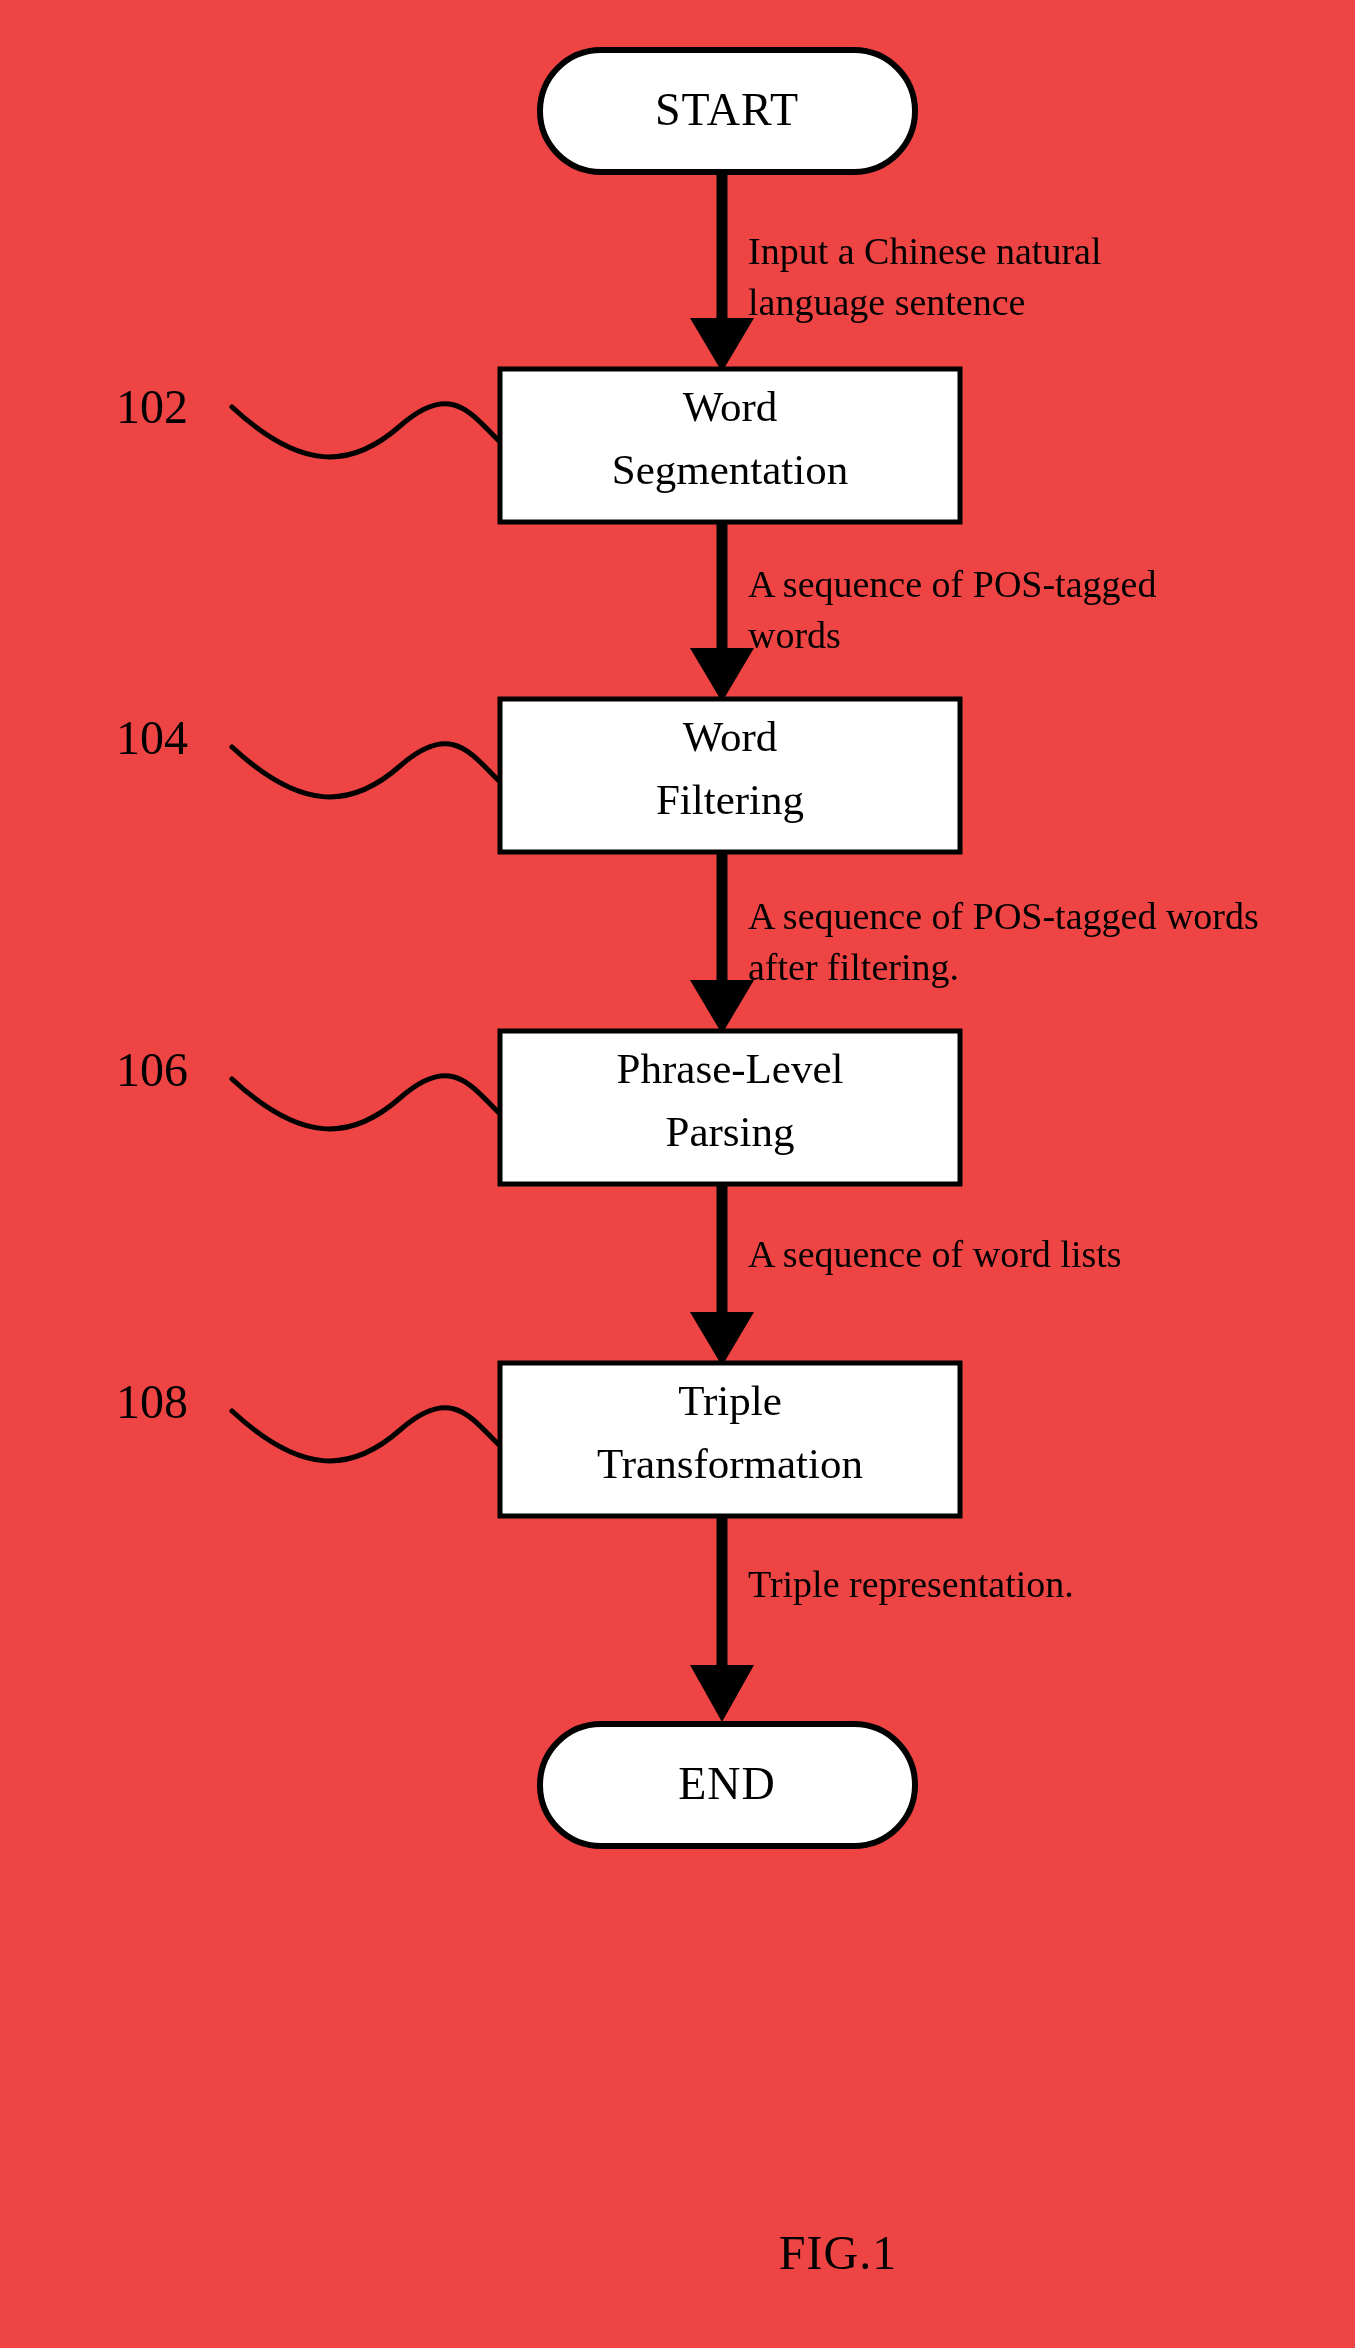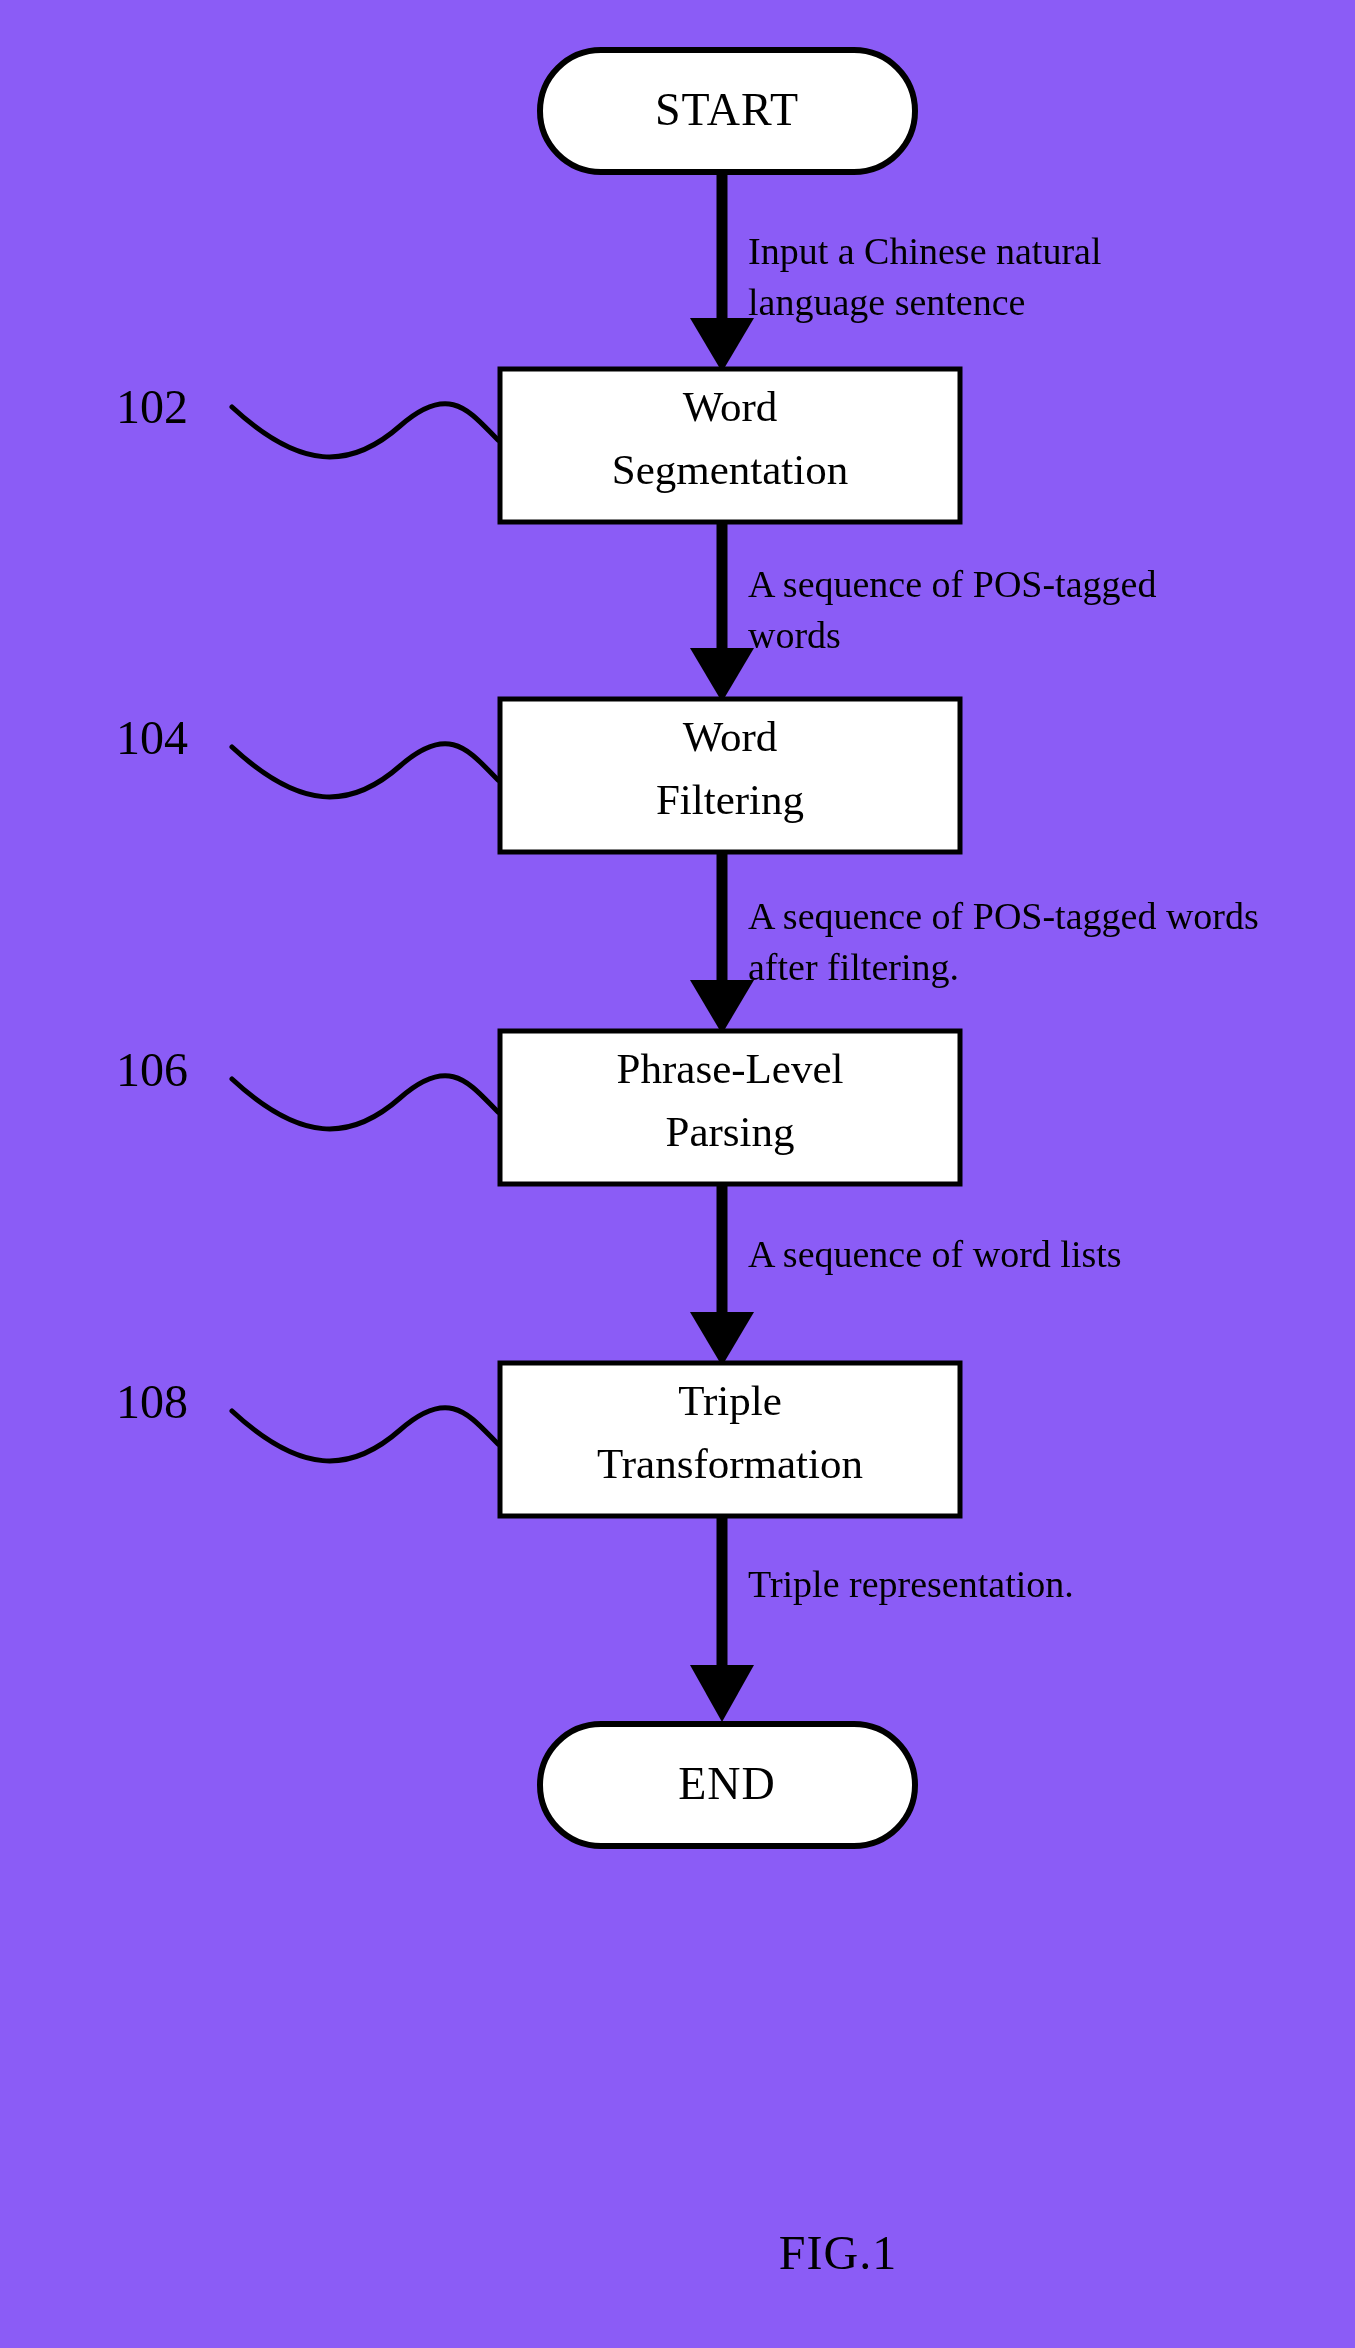--- a/index.html
+++ b/index.html
@@ -9,21 +9,21 @@
     background: #ffffff;
   }
   body {
     font-family: "Liberation Serif", "DejaVu Serif", serif;
     color: #000000;
   }
   #figure-root {
     position: relative;
     width: 1355px;
     height: 2348px;
-    background: #8b5cf6;
+    background: #ef4444;
     overflow: hidden;
   }
   #figure-svg {
     position: absolute;
     top: 0;
     left: 0;
     width: 1355px;
     height: 2348px;
     display: block;
   }

